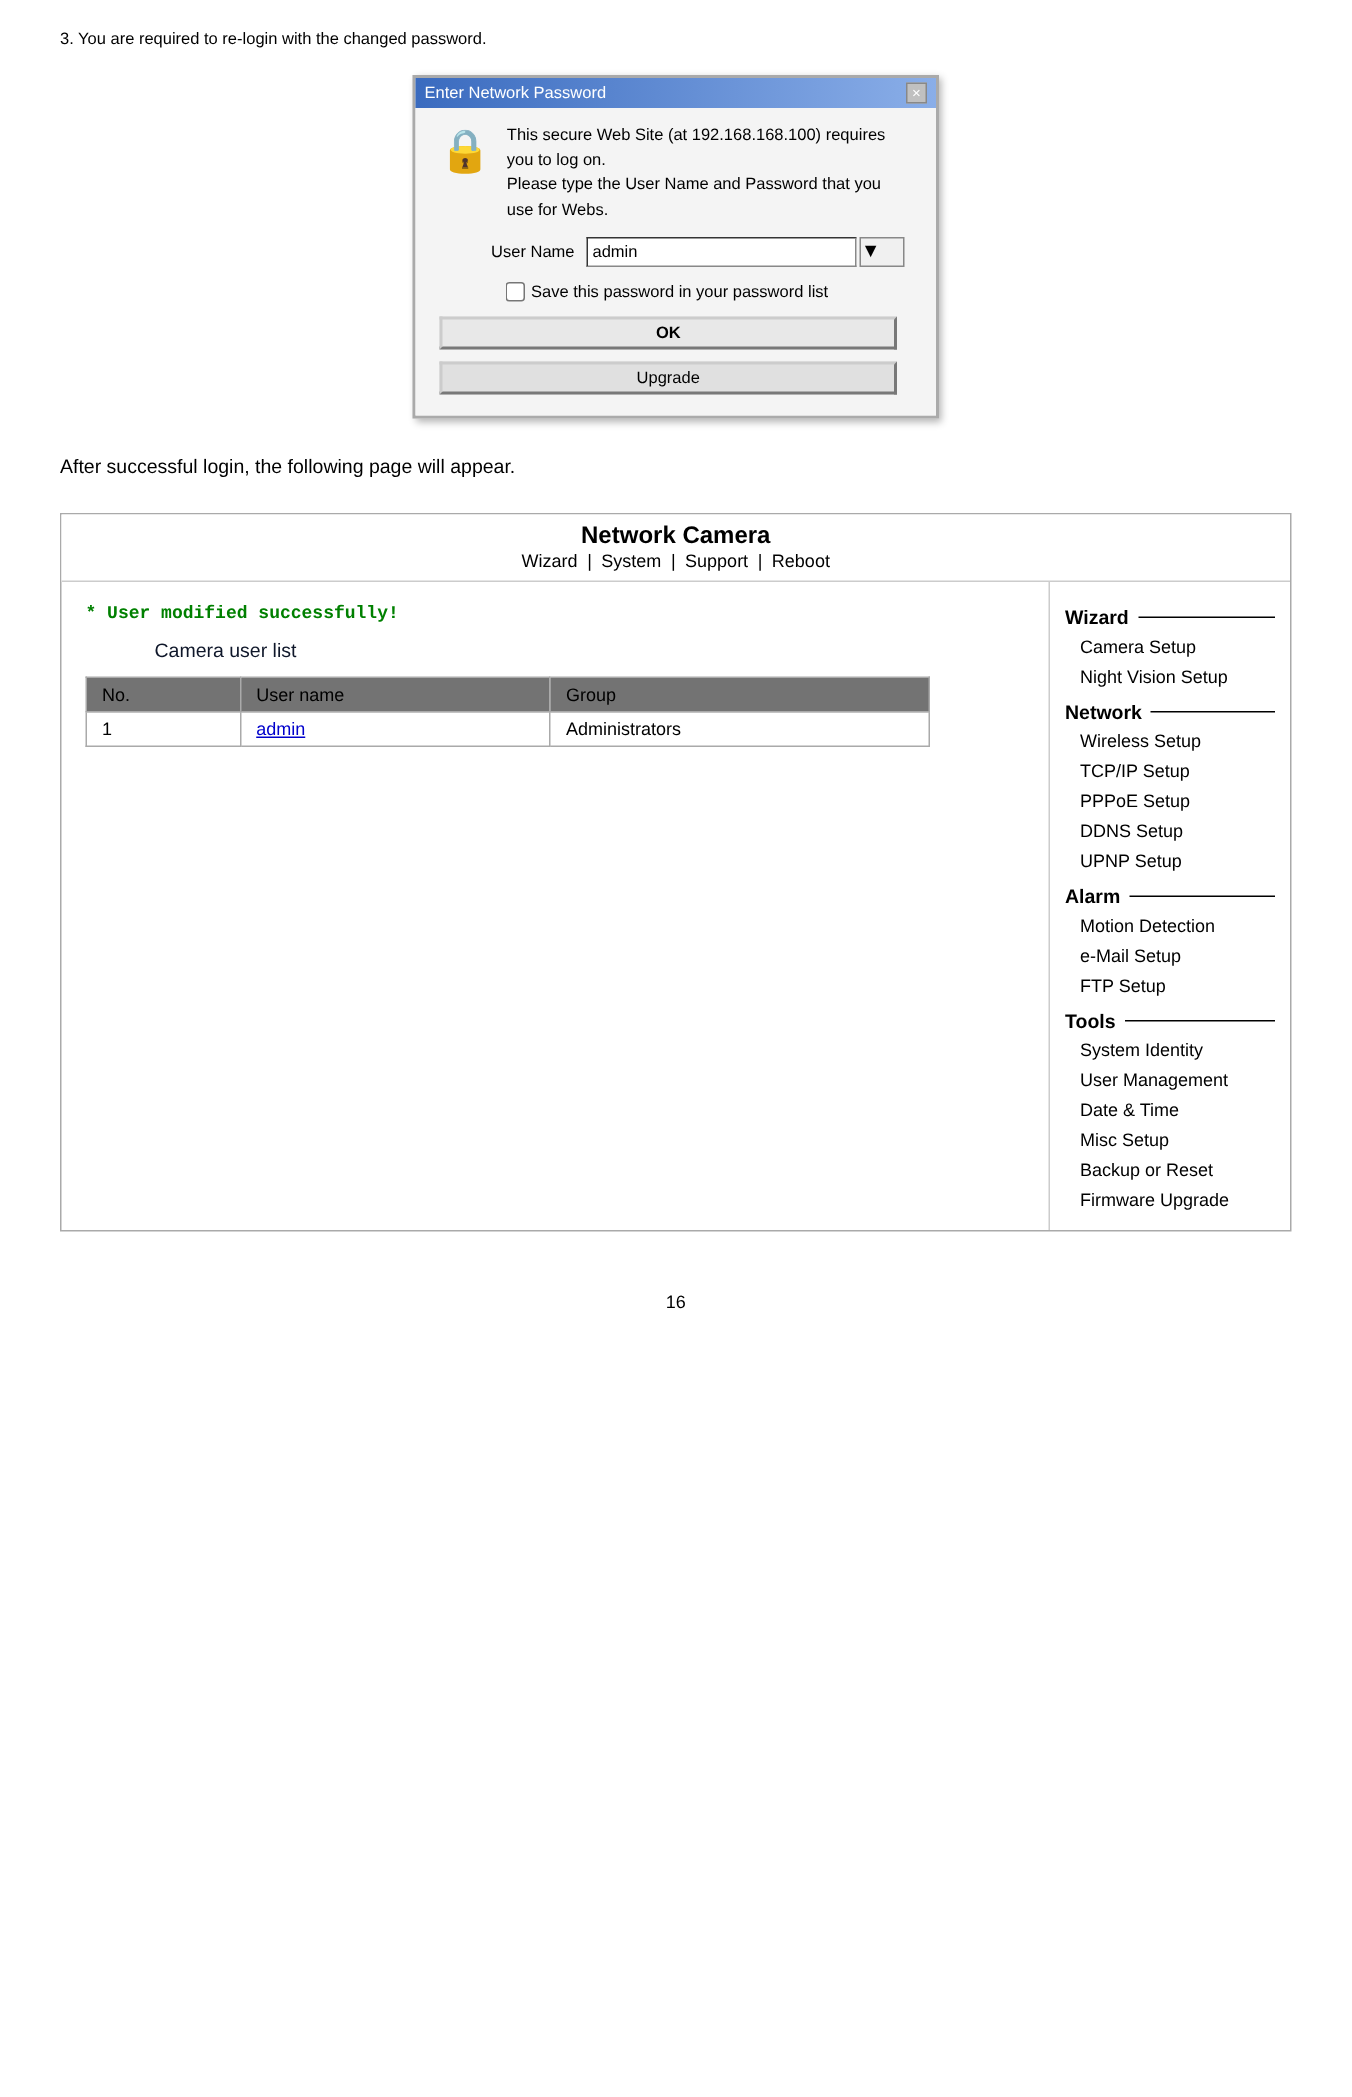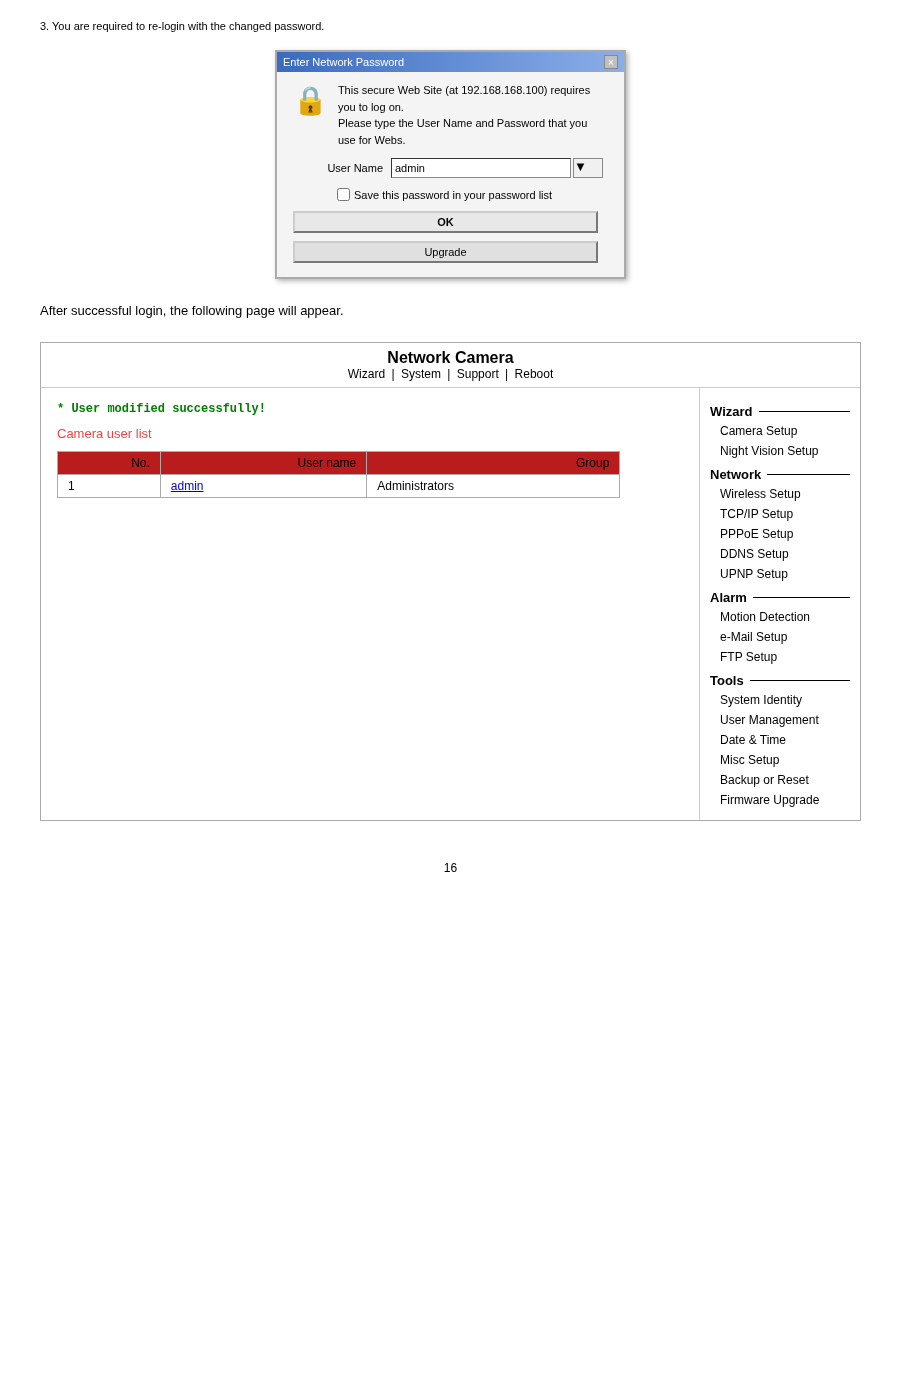--- a/index.html
+++ b/index.html
@@ -175,34 +175,35 @@
     .success-msg {
       color: #008000;
       font-family: 'Courier New', monospace;
       font-size: 12px;
       font-weight: bold;
       margin-bottom: 10px;
     }
     .user-list-title {
       font-size: 13px;
       margin-bottom: 10px;
-      color: #ef4444;
+      color: #0f172a;
+      margin-left: 46px;
     }
     .user-table {
       border-collapse: collapse;
       width: 90%;
       margin-bottom: 16px;
     }
     .user-table th {
-      background: #b91c1c;
+      background: #737373;
       border: 1px solid #aaa;
       padding: 4px 10px;
       font-size: 12px;
       font-weight: normal;
-      text-align: right;
+      text-align: left;
     }
     .user-table td {
       border: 1px solid #aaa;
       padding: 4px 10px;
       font-size: 12px;
       background: #fff;
     }
     .user-table td a {
       color: #0000cc;
     }

